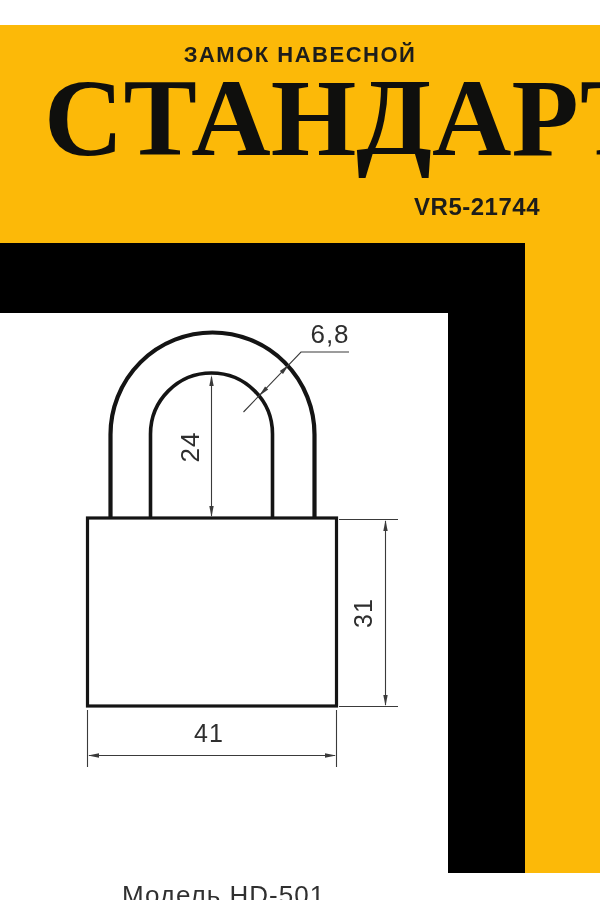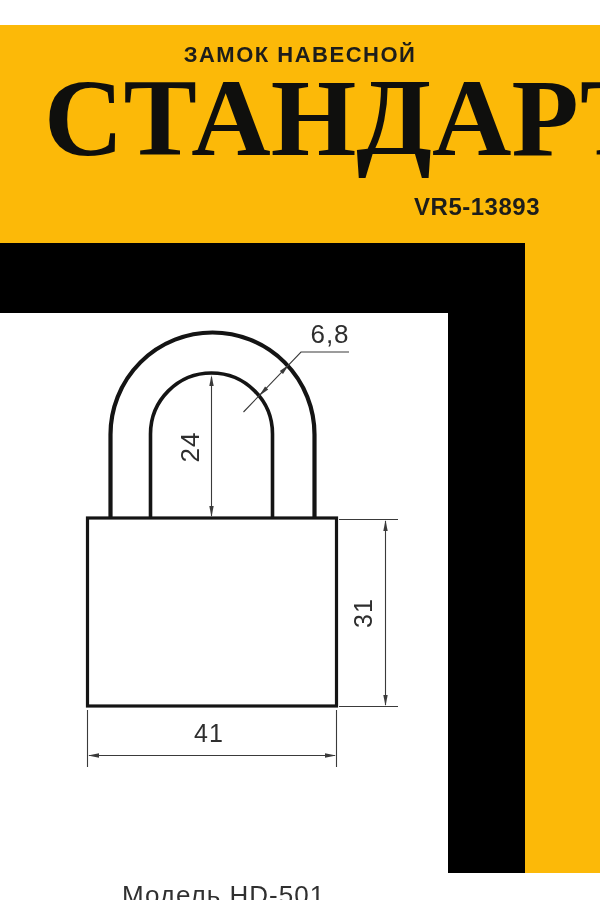--- a/index.html
+++ b/index.html
@@ -39,21 +39,21 @@
 <body>
 
 <div class="page">
 
   <div class="yellow-bg"></div>
   <div class="black-frame"></div>
   <div class="drawing-area"></div>
 
   <div class="subtitle">ЗАМОК НАВЕСНОЙ</div>
   <div class="title">СТАНДАРТ</div>
-  <div class="code">VR5-13893</div>
+  <div class="code">VR5-21744</div>
 
   <svg class="drawing" width="600" height="900" viewBox="0 0 600 900">
 
     <g>
       <path class="outline" stroke-width="4.2" d="M 110.5 519 L 110.5 434.5 A 102 102 0 0 1 314.5 434.5 L 314.5 519"></path>
       <path class="outline" stroke-width="3.6" d="M 150.5 519 L 150.5 434 A 61 61 0 0 1 272.5 434 L 272.5 519"></path>
     </g>
 
     <rect class="body-fill" x="87.5" y="518" width="249" height="188" stroke-width="3.2"></rect>
 

